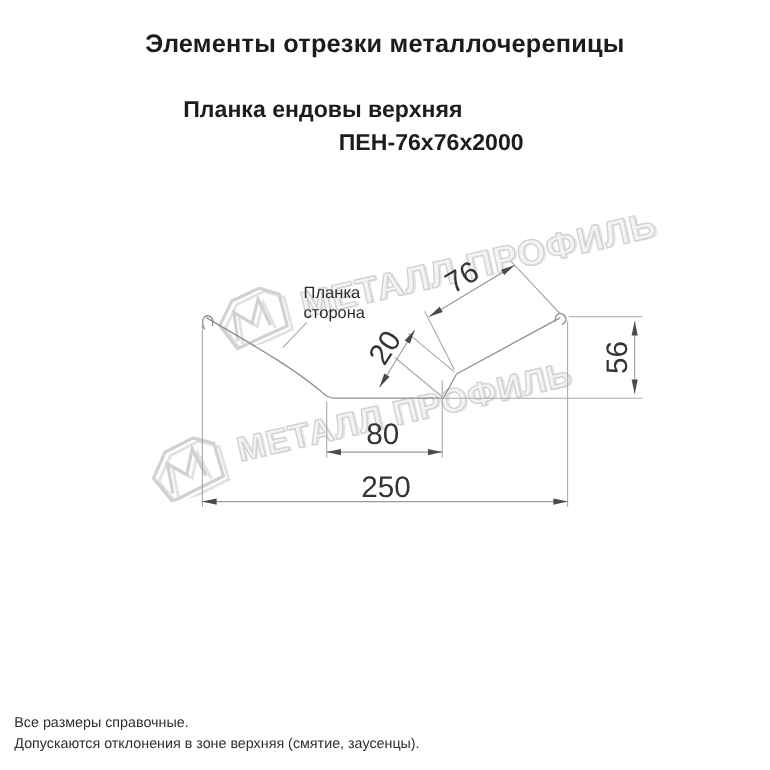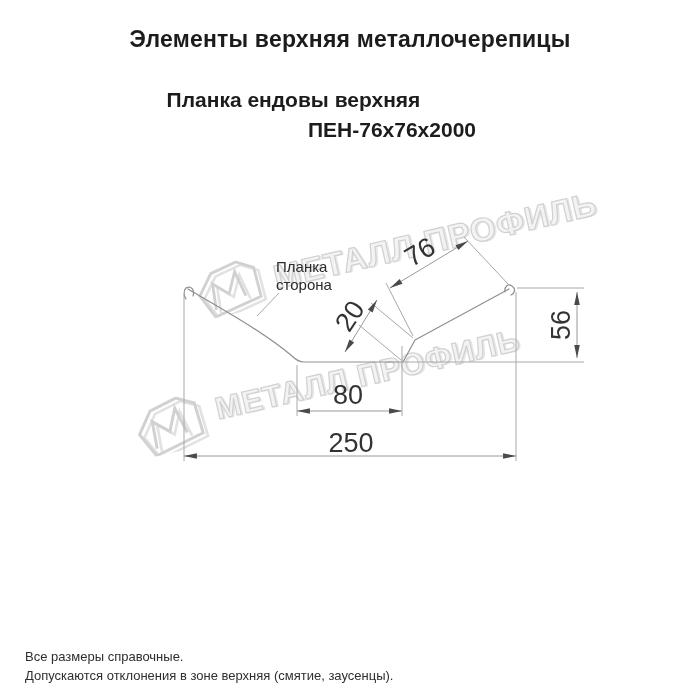--- a/index.html
+++ b/index.html
@@ -40,21 +40,21 @@
   .watermark-band.band2 { left: 133px; top: 402px; transform: rotate(-13deg); }
   .watermark-text {
     font-weight: bold; color: #f2f2f2;
     -webkit-text-stroke: 1.2px #c9c9c9;
     text-shadow: 2px 1px 0 #e3e3e3;
     letter-spacing: 1px; white-space: nowrap;
   }
   .band1 .watermark-text { font-size: 33px; }
   .band2 .watermark-text { font-size: 31px; }
   .band2 .watermark-logo { margin-top: 10px; }
-  .footer-note { position: absolute; left: 25px; font-size: 13px; color: #2e2e2e; }
+  .footer-note { position: absolute; left: 13px; font-size: 13px; color: #2e2e2e; }
   .footer-note.line1 { top: 649px; }
   .footer-note.line2 { top: 668px; }
   svg text.dim-num {
     font-family: "Liberation Sans", sans-serif;
     font-size: 27px; fill: #333333;
   }
 </style>
 </head>
 <body>
 
@@ -79,21 +79,21 @@
       <path d="M 11,33 L 14,13 L 24,24 L 33,9 L 36,29"></path>
     </g>
     <g stroke="#c9c9c9" stroke-width="2.2" transform="rotate(-6 26 20)">
       <path d="M 2,19 L 15,5 L 36,2 L 48,10 L 47,33 L 9,38 Z"></path>
       <path d="M 11,33 L 14,13 L 24,24 L 33,9 L 36,29"></path>
     </g>
   </svg>
   <span class="watermark-text">МЕТАЛЛ ПРОФИЛЬ</span>
 </div>
 
-<div class="page-title">Элементы верхняя металлочерепицы</div>
+<div class="page-title">Элементы отрезки металлочерепицы</div>
 <div class="page-subtitle">Планка ендовы верхняя</div>
 <div class="product-code">ПЕН-76х76х2000</div>
 
 <svg class="drawing-svg" width="700" height="700" viewBox="0 0 700 700">
   <defs>
     <marker id="arr" viewBox="0 0 13 8" refX="12.5" refY="4" markerWidth="14" markerHeight="9" orient="auto-start-reverse" markerUnits="userSpaceOnUse">
       <path d="M 12.5,4 L 0.5,6.6 L 0.5,1.4 Z" fill="#4a4a4a"></path>
     </marker>
   </defs>
 

